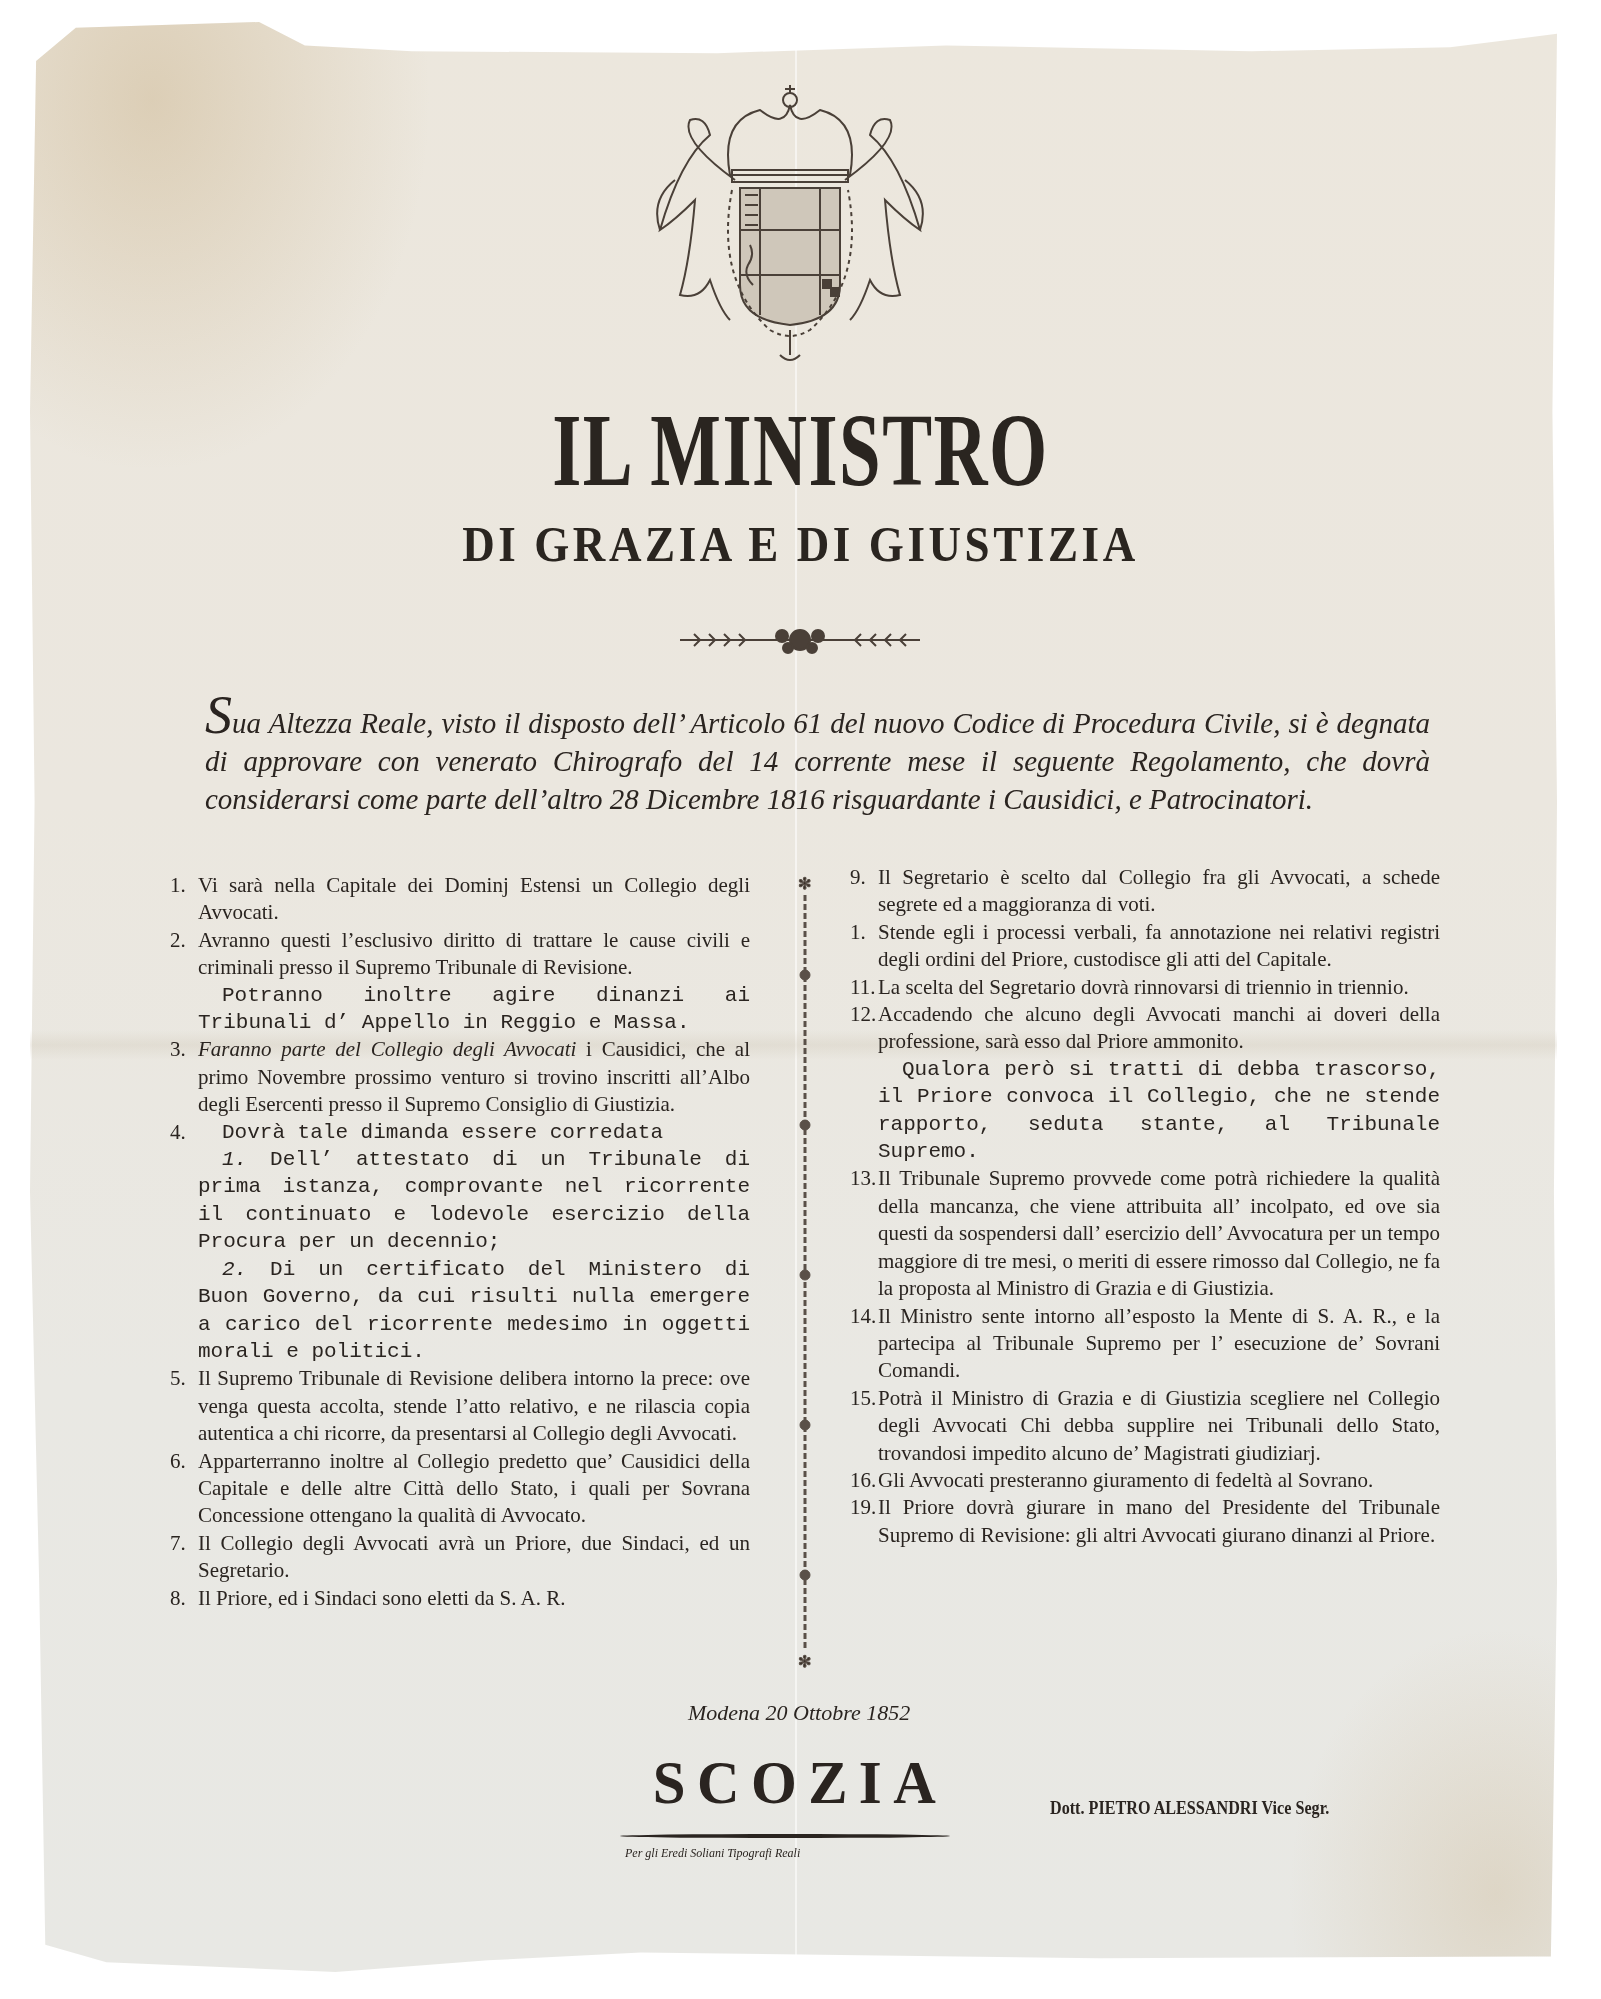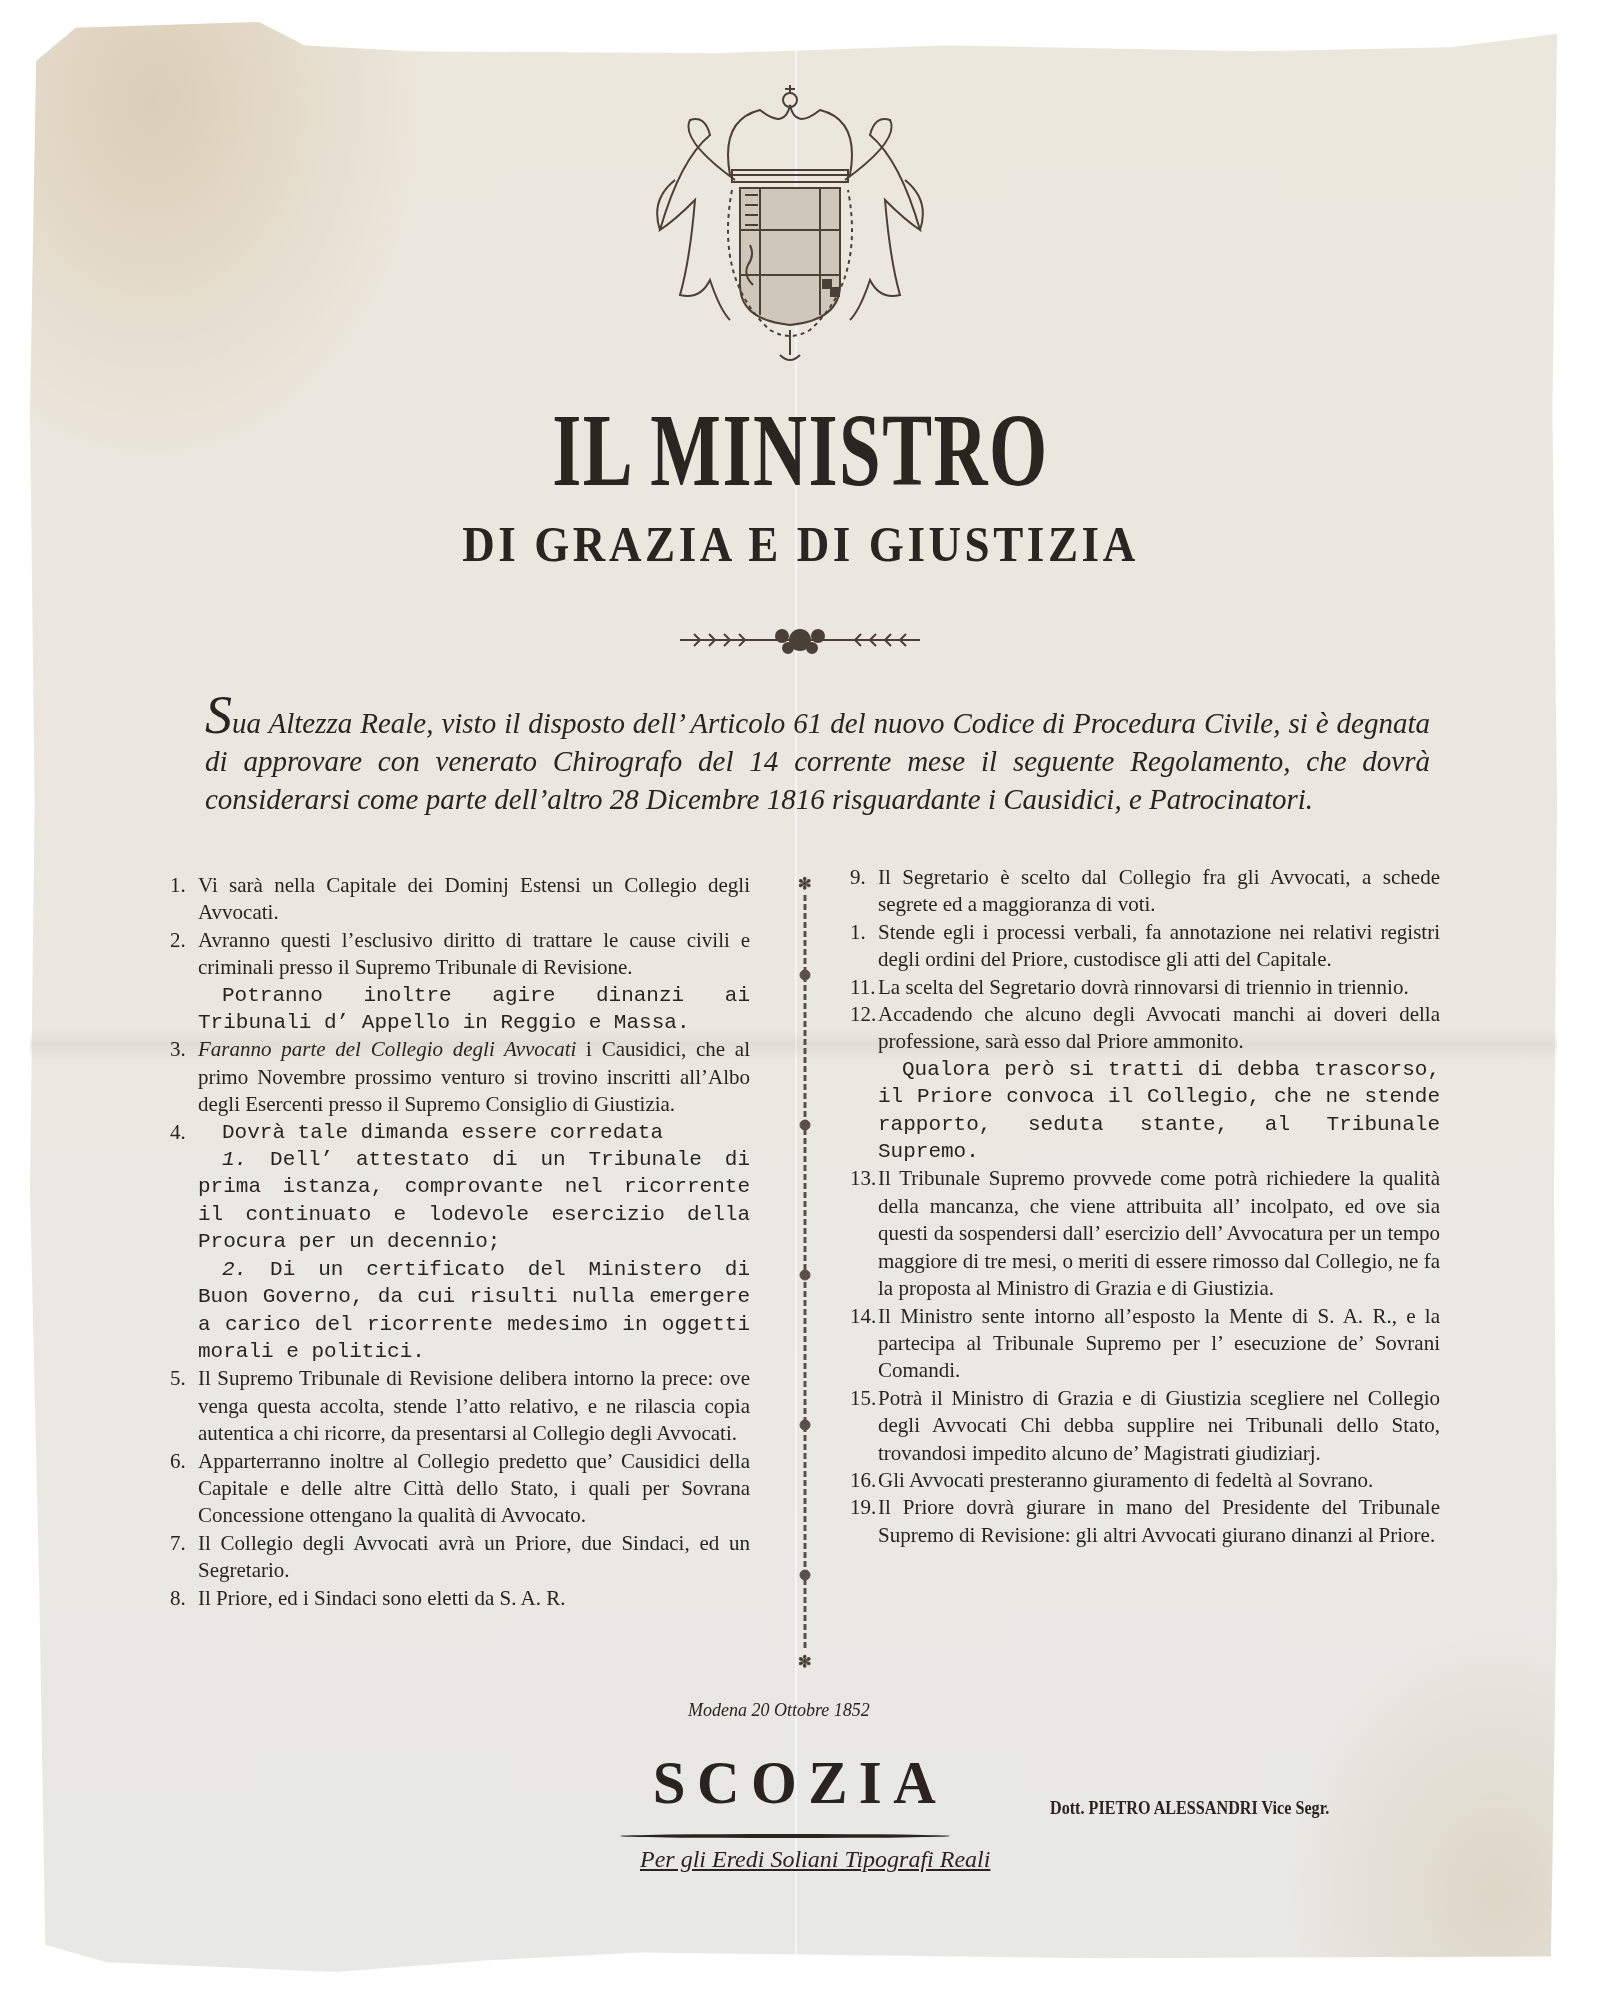--- a/index.html
+++ b/index.html
@@ -44,25 +44,25 @@
   .col.left { left:170px; top:872px; width:580px; }
   .col.right { left:850px; top:864px; width:590px; }
   .art { position:relative; padding-left:28px; }
   .art .num { position:absolute; left:0; top:0; }
   .art .txt { display:block; }
   .sub { display:block; text-indent:24px;font-family:Liberation Mono, monospace; }
   .sub .subnum { font-style:italic; }
 
   .divider { position:absolute; left:797px; top:875px; width:16px; height:795px; }
 
-  .dateline { position:absolute; left:688px; top:1700px; font-family:"Liberation Serif", serif; font-style:italic; font-size:18px; }
+  .dateline { position:absolute; left:688px; top:1700px; font-family:"Liberation Serif", serif; font-style:italic; font-size:22px; }
   .signer { position:absolute; left:600px; top:1747px; width:400px; text-align:center;
     font-family:"Liberation Serif", serif; font-weight:bold; font-size:62px; letter-spacing:12px; transform:scaleX(0.95); }
   .rule { position:absolute; left:620px; top:1834px; width:330px; height:4px; background:#2a2420; border-radius:50%; }
-  .printer { position:absolute; left:640px; top:1846px; font-family:"Liberation Serif", serif; font-style:italic; font-size:24px;text-decoration:underline; }
+  .printer { position:absolute; left:625px; top:1846px; font-family:"Liberation Serif", serif; font-style:italic; font-size:12px; }
   .countersign { position:absolute; left:1050px; top:1797px; font-family:"Liberation Serif", serif; font-weight:bold; font-size:19px; transform:scaleX(0.85); transform-origin:left; }
 </style>
 </head>
 <body>
 
 <div class="paper"></div>
 <div class="fold-v"></div>
 <div class="fold-h"></div>
 
 <svg class="crest" viewBox="0 0 340 290">

